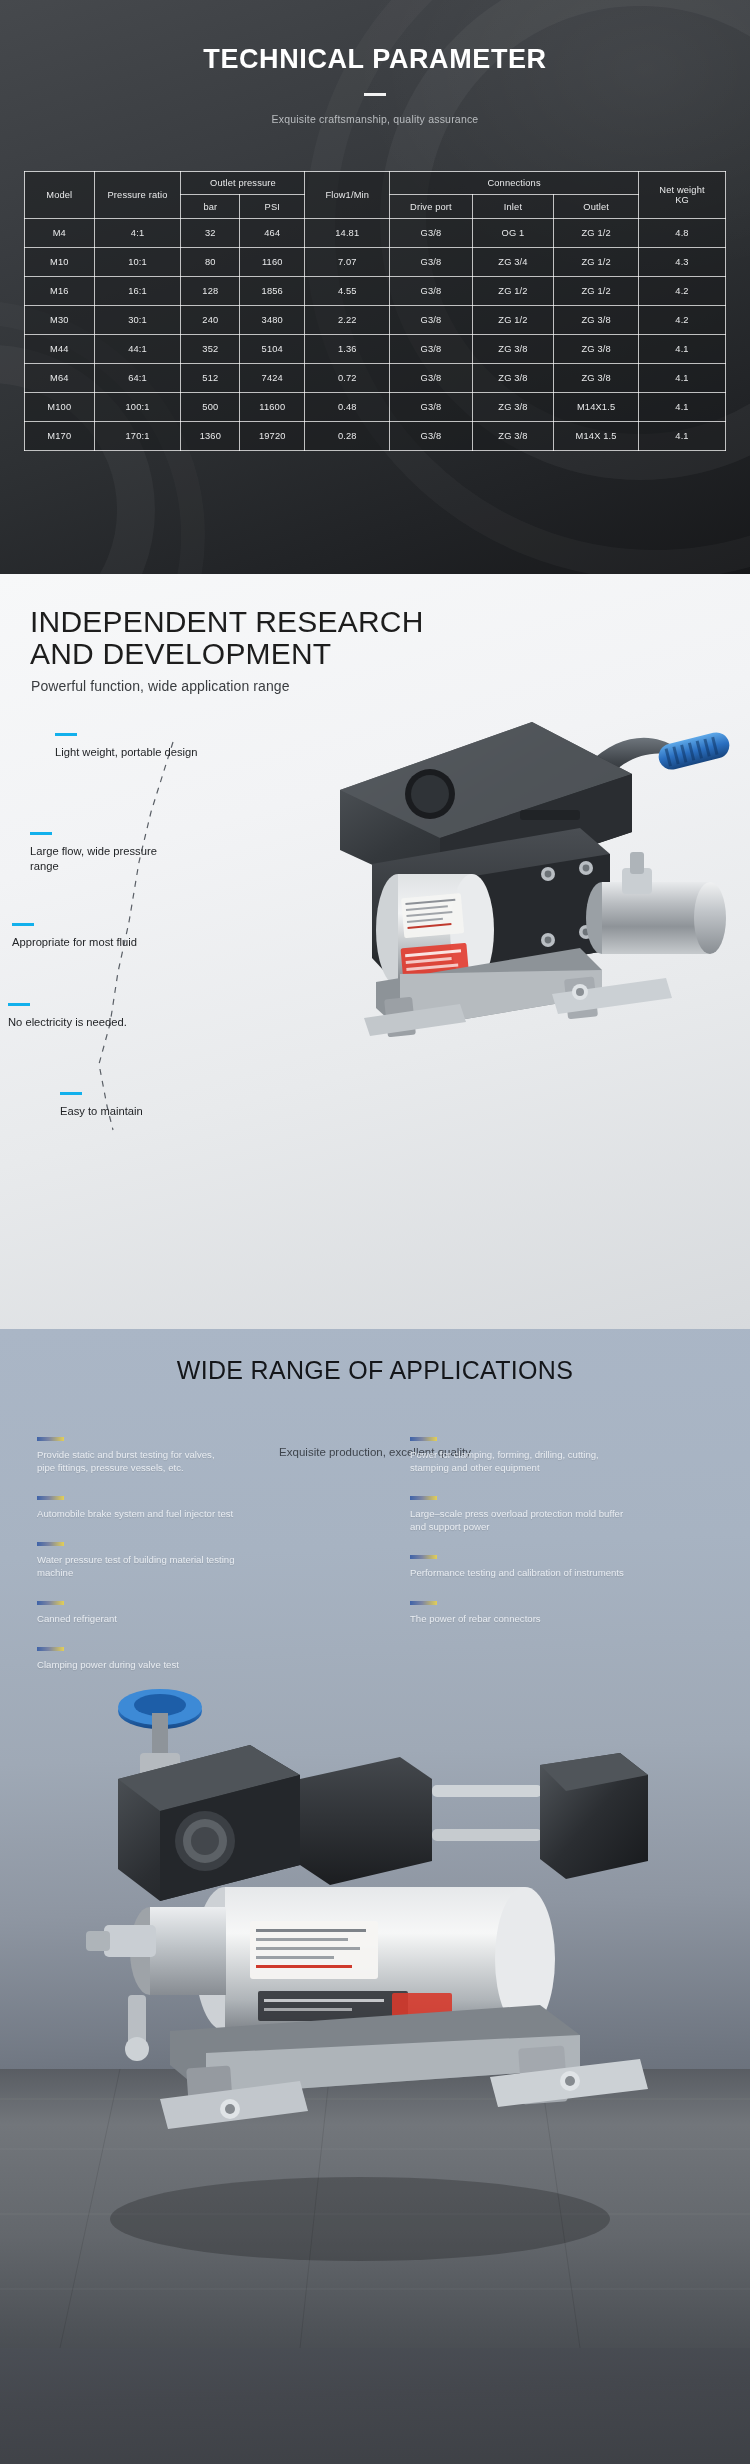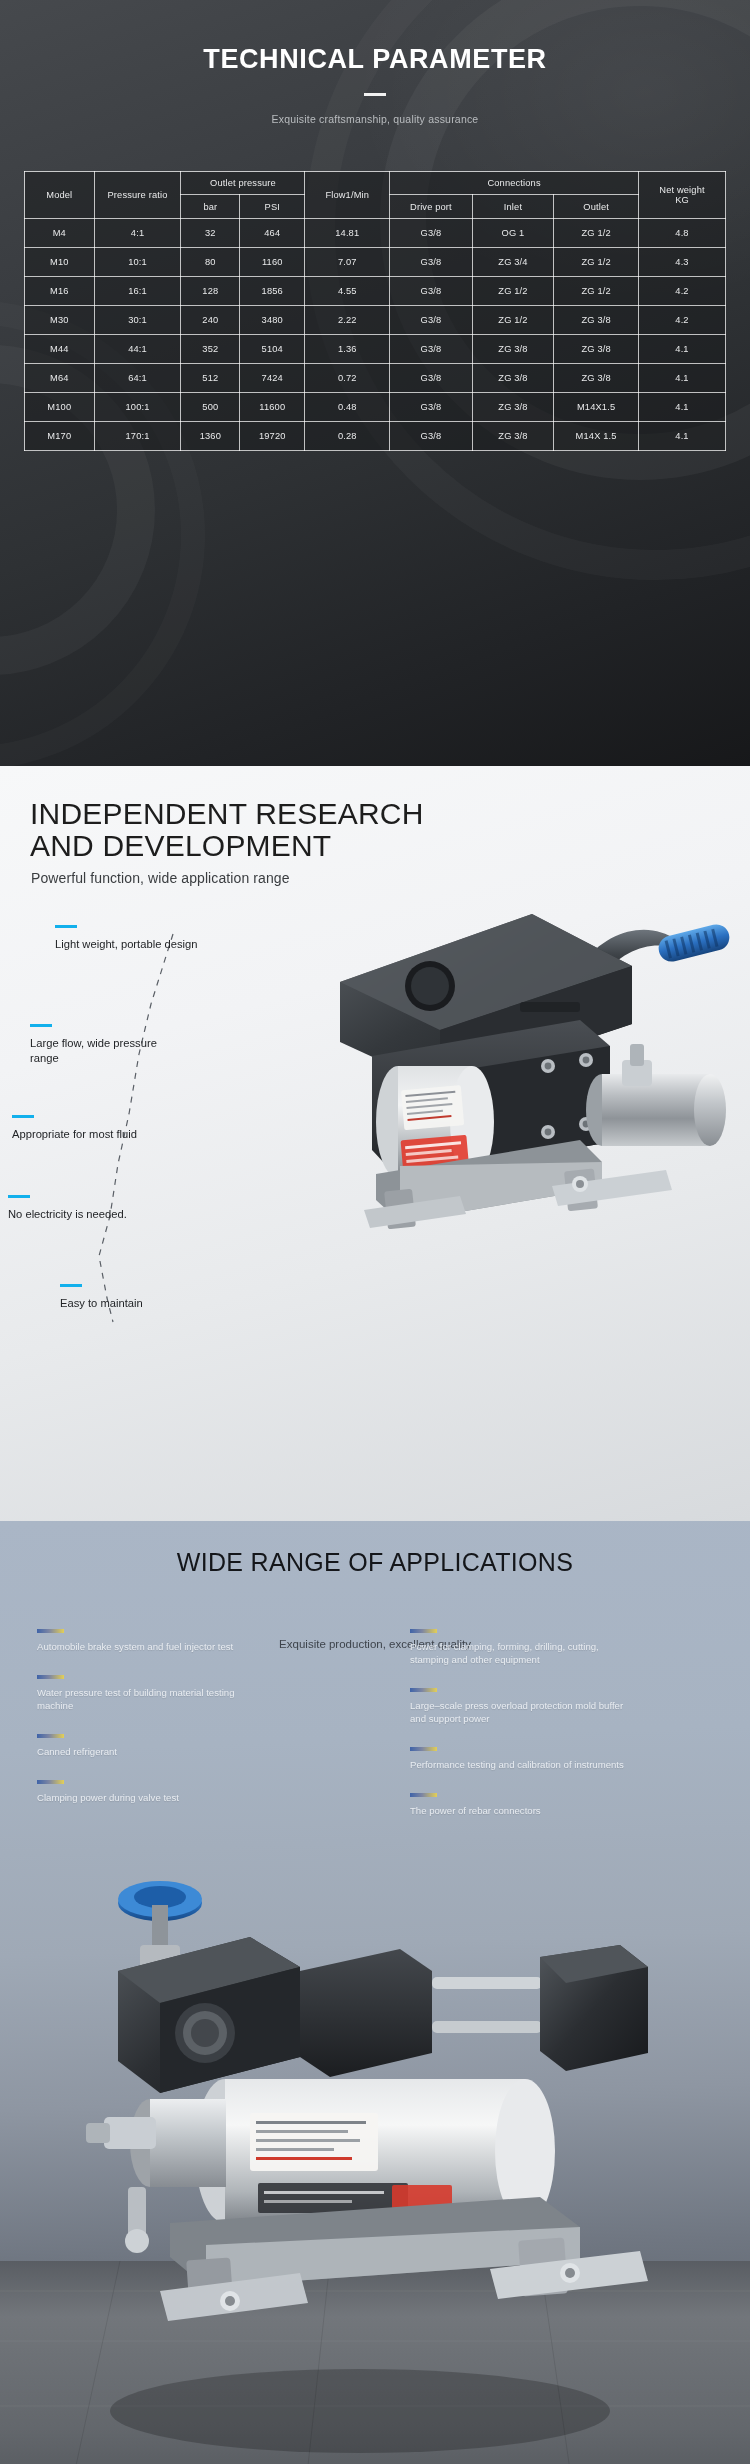--- a/index.html
+++ b/index.html
@@ -7,21 +7,21 @@
     width: 750px;
     font-family: "Liberation Sans", sans-serif;
     background: #fff;
   }
   .page { width: 750px; overflow: hidden; position: relative; }
 
   
   .sec-tech {
     position: relative;
     width: 750px;
-    height: 766px;
+    height: 574px;
     background:
       radial-gradient(ellipse 420px 300px at 86% 12%, rgba(255,255,255,0.055), rgba(255,255,255,0) 70%),
       linear-gradient(160deg, #46494d 0%, #3a3d41 28%, #2e3134 55%, #212326 80%, #17181a 100%);
     overflow: hidden;
   }
   .deco-ring {
     position: absolute;
     border-radius: 50%;
     border-style: solid;
     border-color: rgba(255,255,255,0.045);
@@ -455,20 +455,25 @@
   </section>
 
   <section class="sec-app">
     <div class="app-title">WIDE RANGE OF APPLICATIONS</div>
     <div class="app-sub">Exquisite production, excellent quality</div>
 
     <div class="app-cols">
       <div class="app-col left" id="app-left">
           <div class="app-item">
             <span class="dash2"></span>
+            <span class="atxt">Provide static and burst testing for valves,
+pipe fittings, pressure vessels, etc.</span>
+          </div>
+          <div class="app-item">
+            <span class="dash2"></span>
             <span class="atxt">Automobile brake system and fuel injector test</span>
           </div>
           <div class="app-item">
             <span class="dash2"></span>
             <span class="atxt">Water pressure test of building material testing
 machine</span>
           </div>
           <div class="app-item">
             <span class="dash2"></span>
             <span class="atxt">Canned refrigerant</span>

